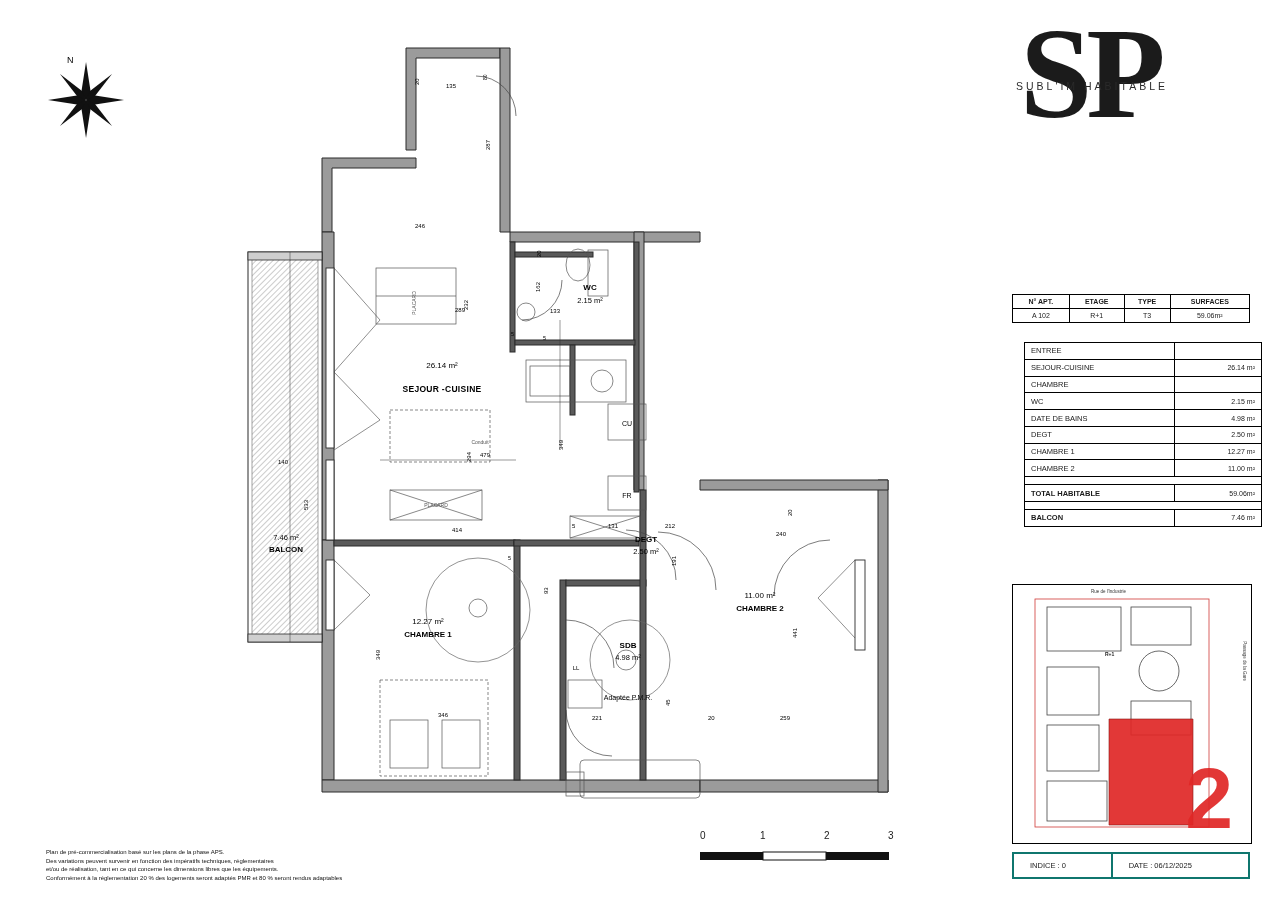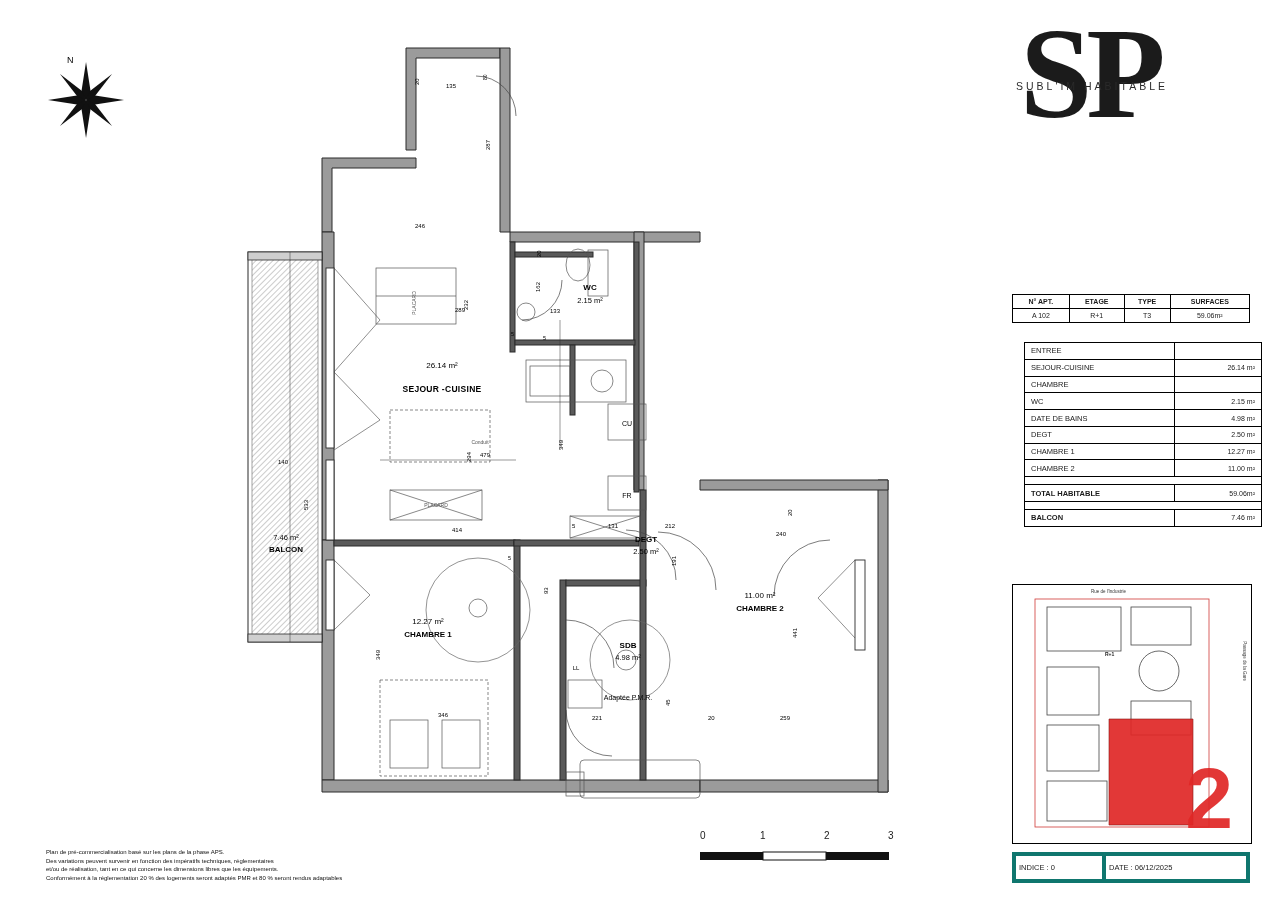--- a/index.html
+++ b/index.html
@@ -66,21 +66,21 @@
   #keyplan .kp-title{position:absolute;left:78px;top:4px;font-size:4.5px;color:#333;}
   #keyplan .kp-side{position:absolute;right:4px;top:96px;font-size:4.5px;color:#333;transform:rotate(90deg);transform-origin:right top;white-space:nowrap;}
   #keyplan .bignum{
     position:absolute;right:18px;bottom:2px;font-size:86px;color:#e02726;
     font-family:"Liberation Sans",sans-serif;font-weight:bold;line-height:86px;opacity:.92;
   }
   #keyplan .r1{position:absolute;left:92px;top:66px;font-size:5px;font-weight:bold;}
 
   #indice{position:absolute;left:0;top:838px;width:238px;height:30px;}
   #indice table{border-collapse:collapse;width:238px;}
-  #indice td{border:4px solid #0f766e;font-size:7.5px;padding:7px 3px;}
+  #indice td{border:2px solid #0f766e;font-size:7.5px;padding:7px 16px;}
 
   
   #scalebar{left:700px;top:830px;width:210px;height:40px;}
   #scalebar .nums{position:relative;height:14px;}
   #scalebar .nums span{position:absolute;font-size:10px;}
 
   
   #note{left:46px;top:848px;width:430px;font-size:6px;line-height:8.6px;color:#111;}
 </style>
 </head>

